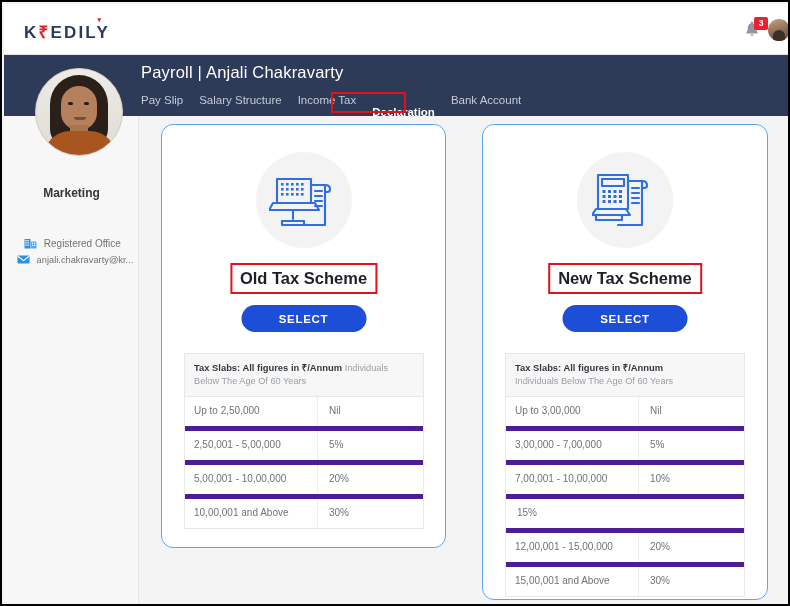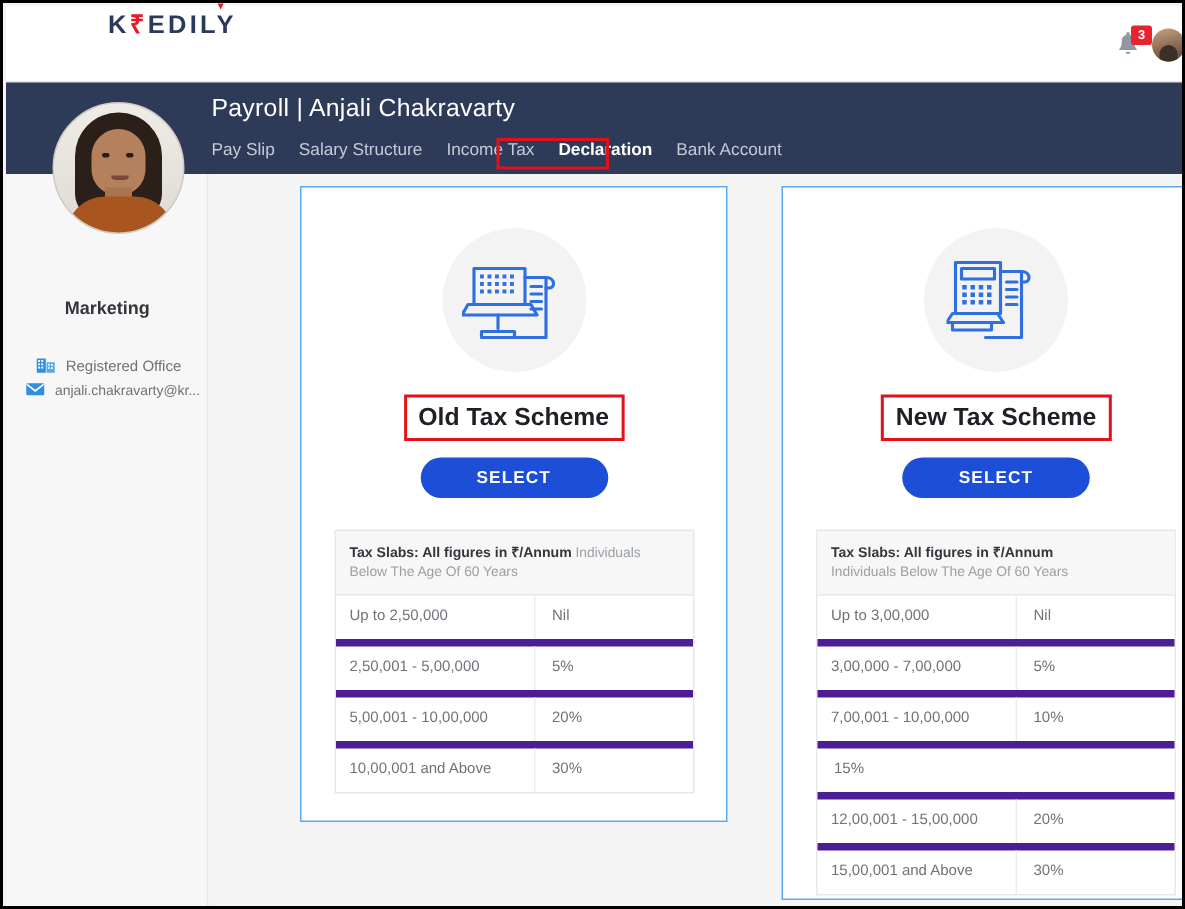--- a/index.html
+++ b/index.html
@@ -26,28 +26,27 @@
     position: absolute;
     left: 2px; top: 2px;
     width: 786px;
     height: 51px;
     background: #ffffff;
     border-bottom: 1px solid #e2e2e2;
     box-sizing: border-box;
   }
   .logo {
     position: absolute;
-    left: 20px; top: 0;
+    left: 20px; top: 16px;
     font-size: 17px;
     font-weight: bold;
     letter-spacing: 2.2px;
     color: #2b3a5c;
     font-family: "Liberation Sans", sans-serif;
     white-space: nowrap;
-    margin-left: 48px;
   }
   .logo .rupee {
     color: #e21b24;
     font-weight: bold;
   }
   .logo .ydot {
     position: relative;
   }
   .logo .ydot::after {
     content: "\25BE";
@@ -148,20 +147,21 @@
     color: #c5cad6;
     font-size: 11.5px;
     margin-right: 16px;
     line-height: 18px;
     cursor: pointer;
     white-space: nowrap;
   }
   .tab.active {
     color: #ffffff;
     font-weight: bold;
+    margin-top: 12px;
   }
   .tab-hl {
     position: absolute;
     left: 329px; top: 90px;
     width: 75px;
     height: 21px;
     border: 2px solid #e2111c;
     box-sizing: border-box;
     pointer-events: none;
   }
@@ -209,21 +209,21 @@
     position:absolute; left:8px; top:62px; width:72px; height:30px;
     background:#a8551f;
     border-radius:26px 26px 0 0;
   }
   .avatar-big .neck {
     position:absolute; left:34px; top:56px; width:18px; height:12px; background:#a9754f;
   }
 
   .sb-name {
     position: absolute;
-    left: 0; top: 82px;
+    left: 0; top: 70px;
     width: 135px;
     text-align: center;
     font-size: 12px;
     font-weight: bold;
     color: #33373c;
   }
   .sb-role {
     position: absolute;
     left: 10px; top: 86px;
     width: 115px;
@@ -256,23 +256,22 @@
     width: 651px;
     height: 490px;
     background: #f4f4f4;
   }
 
   .card {
     position: absolute;
     top: 8px;
     background: #ffffff;
     border: 1px solid #5aa9f0;
-    border-radius: 0;
-    box-sizing: border-box;
-    margin-left: 39px;
+    border-radius: 12px;
+    box-sizing: border-box;
   }
   .card.left  { left: 22px;  width: 285px; height: 424px; }
   .card.right { left: 343px; width: 286px; height: 476px; }
 
   .icon-circle {
     position: absolute;
     left: 50%;
     transform: translateX(-50%);
     top: 27px;
     width: 96px; height: 96px;

